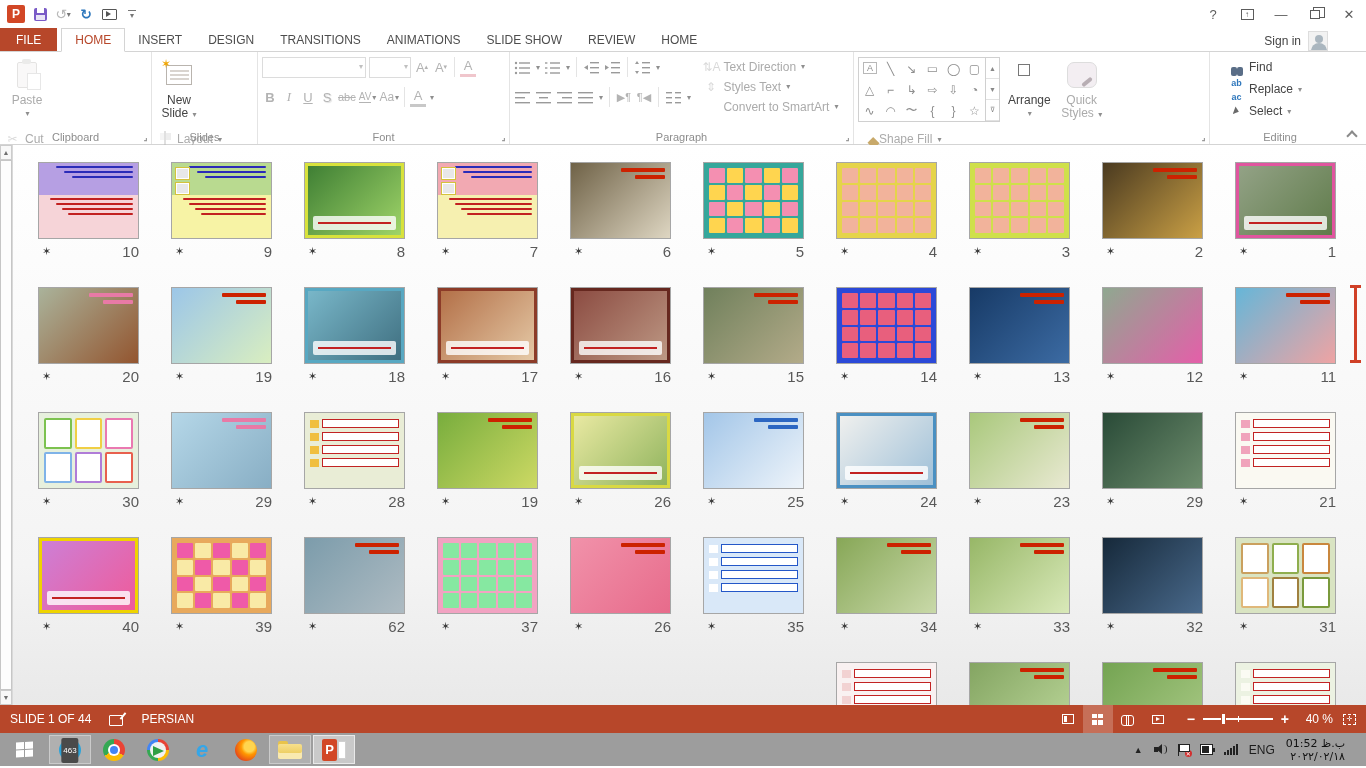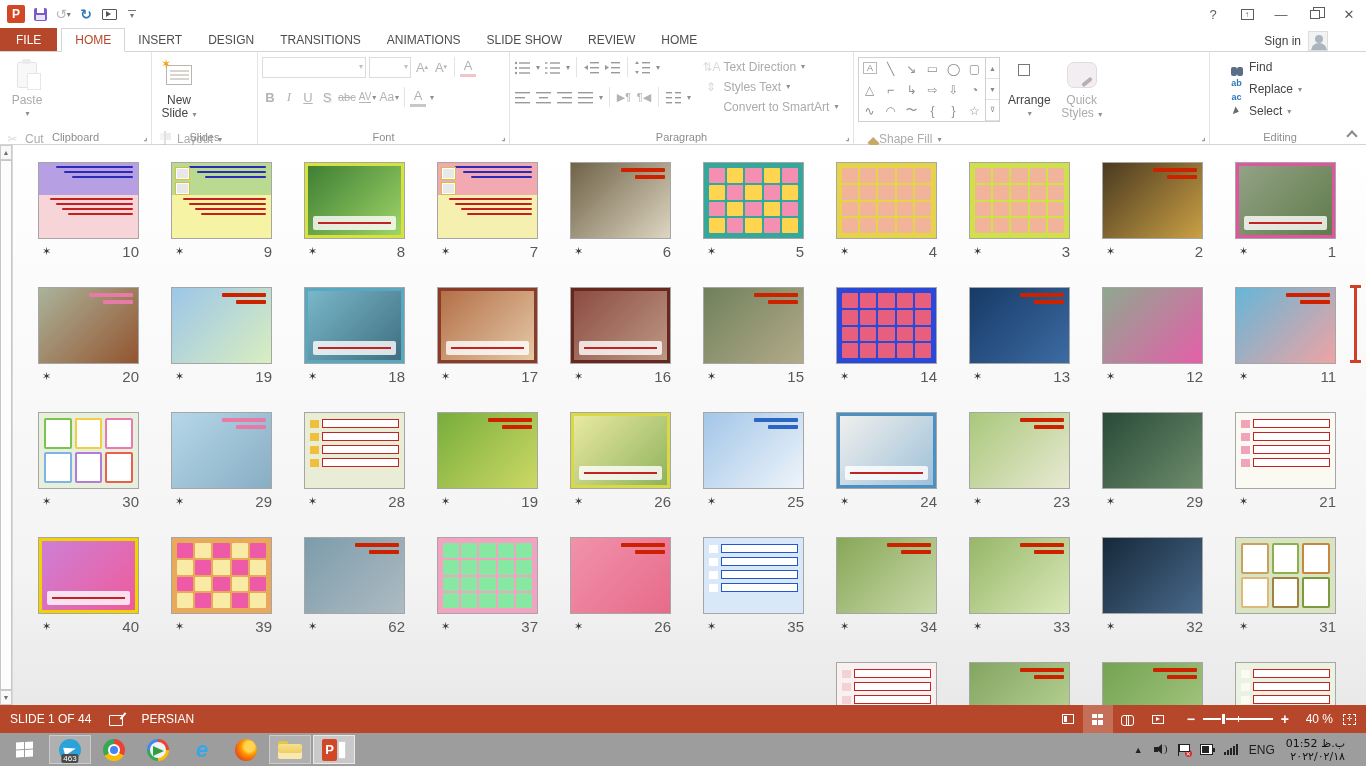--- a/index.html
+++ b/index.html
@@ -169,21 +169,21 @@
   
   .taskbar{height:33px;background:#9d9d9d;display:flex;align-items:stretch;}
   .startbtn{width:48px;display:flex;align-items:center;justify-content:center;}
   .winlogo{width:17px;height:15px;display:grid;grid-template-columns:1fr 1fr;gap:1.5px;transform:skewY(-4deg);}
   .winlogo i{background:#fff;}
   .tbtn{width:42px;display:flex;align-items:center;justify-content:center;position:relative;margin:2px 1px;}
   .tbtn.open{background:rgba(255,255,255,.20);box-shadow:inset 0 0 0 1px rgba(255,255,255,.35);}
   .tbtn.activeapp{background:rgba(255,255,255,.45);box-shadow:inset 0 0 0 1px rgba(255,255,255,.6);}
   .tg{width:22px;height:22px;border-radius:50%;background:#2ca3d8;position:relative;}
   .tg:before{content:"";position:absolute;left:5px;top:7px;border-left:12px solid #fff;border-top:4px solid transparent;border-bottom:4px solid transparent;transform:rotate(-15deg);}
-  .tgbadge{position:absolute;bottom:1px;left:50%;transform:translateX(-50%);background:#4a4a4a;color:#fff;font-size:8px;padding:0 2px;border-radius:2px;}
+  .tgbadge{position:absolute;bottom:1px;left:50%;transform:translateX(-50%);background:#4a4a4a;color:#fff;font-size:8px;padding:8px 2px;border-radius:2px;}
   .chrome{width:22px;height:22px;border-radius:50%;background:conic-gradient(#ea4335 0 33%,#fbbc05 33% 66%,#34a853 66% 100%);position:relative;}
   .chrome:before{content:"";position:absolute;left:5px;top:5px;width:12px;height:12px;border-radius:50%;background:#fff;}
   .chrome:after{content:"";position:absolute;left:7px;top:7px;width:8px;height:8px;border-radius:50%;background:#4285f4;}
   .idm{width:22px;height:22px;border-radius:50%;background:conic-gradient(#e84335 0 25%,#fbbc05 25% 50%,#34a853 50% 75%,#4285f4 75% 100%);position:relative;}
   .idm:before{content:"";position:absolute;left:3px;top:3px;width:16px;height:16px;border-radius:50%;background:#f2f2f2;}
   .idm:after{content:"";position:absolute;left:6px;top:7px;border-left:11px solid #2f9e44;border-top:5px solid transparent;border-bottom:5px solid transparent;}
   .ie{font-size:22px;font-weight:bold;font-style:italic;color:#35a6e8;line-height:22px;}
   .ff{width:22px;height:22px;border-radius:50%;background:radial-gradient(circle at 65% 35%,#ffd54f 0 25%,#ff9800 40%,#e64a19 75%,#b71c1c);}
   .folder{width:24px;height:18px;position:relative;}
   .folder:before{content:"";position:absolute;left:0;top:0;width:10px;height:5px;background:#e8c34a;border-radius:2px 2px 0 0;}

